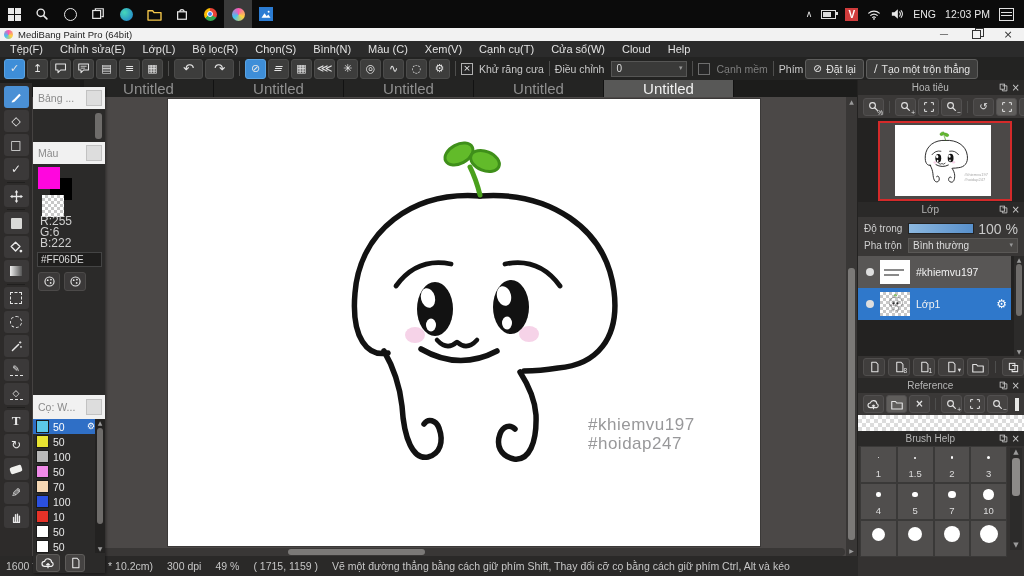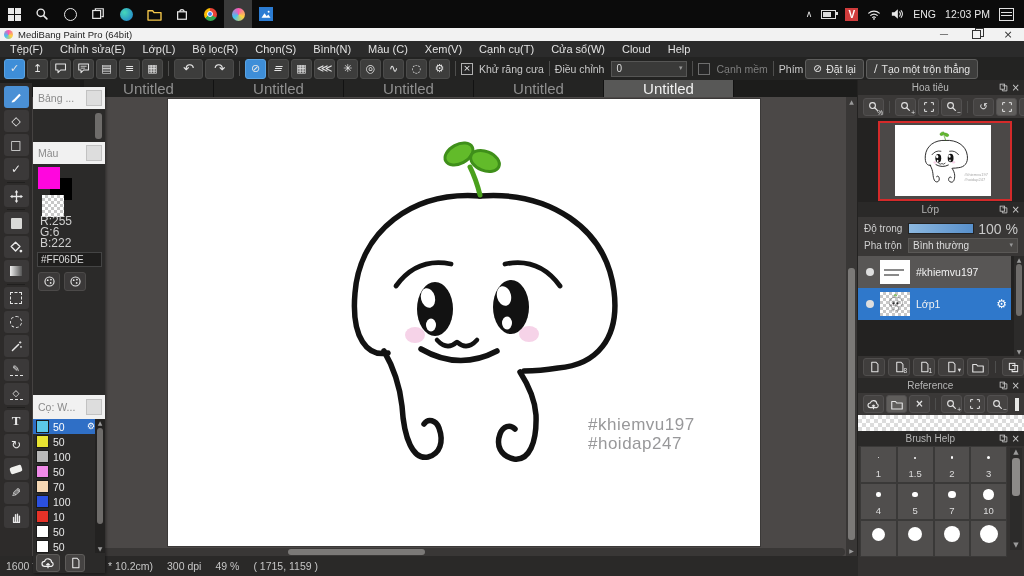--- a/index.html
+++ b/index.html
@@ -957,15 +957,16 @@
       </div>
     </div>
   </div>
 
   <div class="statusbar">
     <span class="seg first">1600 *</span>
     <span class="seg">.5 * 10.2cm)</span>
     <span class="seg">300 dpi</span>
     <span class="seg">49 %</span>
     <span class="seg">( 1715, 1159 )</span>
+    <span class="seg">Vẽ một đường thẳng bằng cách giữ phím Shift, Thay đổi cỡ cọ bằng cách giữ phím Ctrl, Alt và kéo</span>
   </div>
 
 </div>
 
 </body></html>

